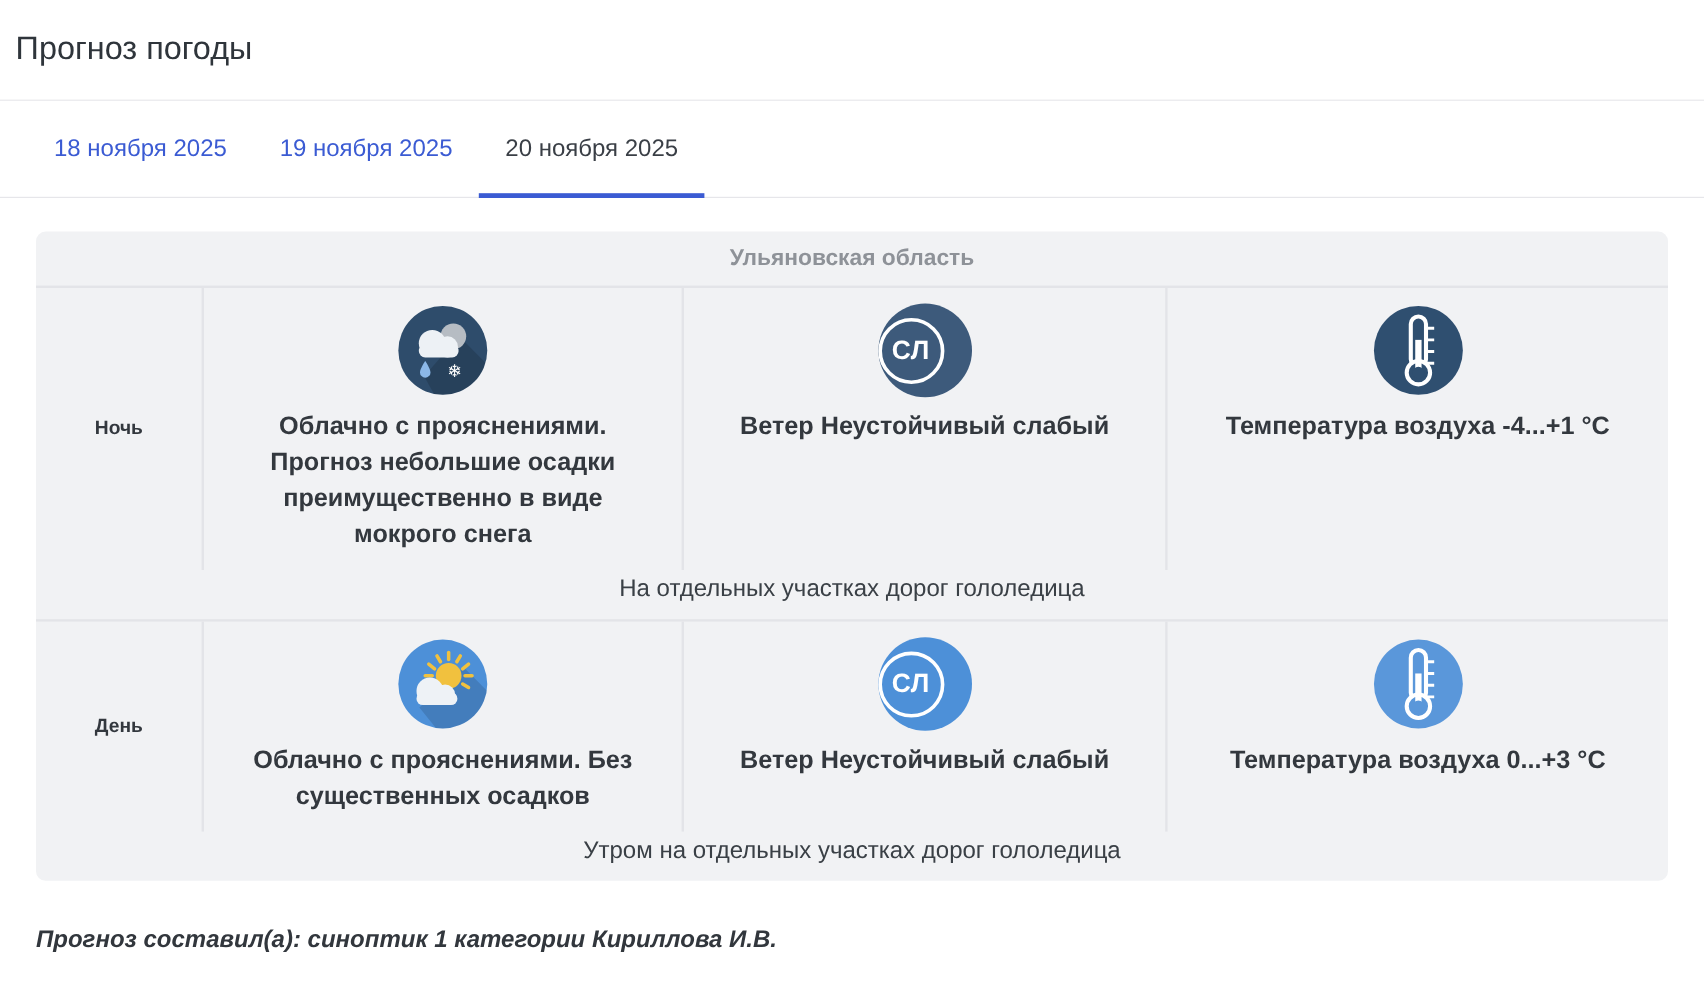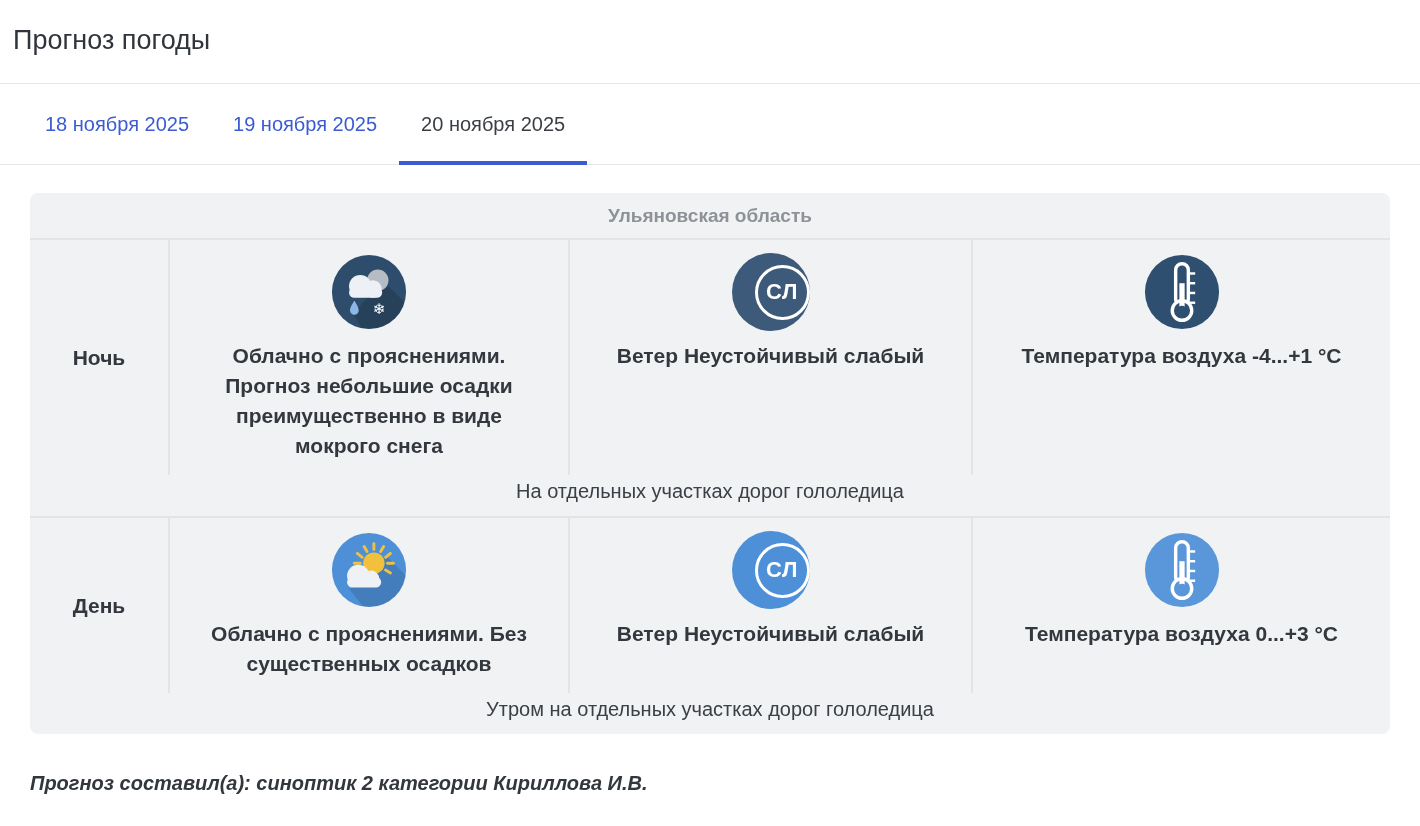--- a/index.html
+++ b/index.html
@@ -76,21 +76,21 @@
   }
   .fcell{
     padding:13px 28px 14px;
     text-align:center;
   }
   .fcell.sep{border-right:2px solid var(--border);}
   .period-cell{
     display:flex;
     align-items:center;
     justify-content:center;
-    font-size:21px;
+    font-size:16px;
     font-weight:bold;
     padding:0;
   }
   .cell-text{
     font-size:21px;
     font-weight:bold;
     line-height:30px;
     margin:10px auto 0;
   }
   .desc-text{max-width:336px;}
@@ -104,21 +104,21 @@
   
   .icon-wrap{
     width:78px;height:78px;
     margin:0 auto;
   }
   .icon-wrap svg{display:block;width:78px;height:78px;}
   .wind-icon{
     width:78px;height:78px;
     margin:0 auto;
     border-radius:50%;
-    display:flex;align-items:center;justify-content:flex-end;
+    display:flex;align-items:center;justify-content:flex-start;
   }
   .wind-icon.night-bg{background:#3d5a7b;}
   .wind-icon.day-bg{background:var(--day);}
   .wind-ring{
     width:55px;height:55px;
     border:3px solid #ffffff;
     border-radius:50%;
     display:flex;align-items:center;justify-content:center;
     color:#ffffff;
     font-size:22px;
@@ -264,13 +264,13 @@
         </svg>
       </div>
       <div class="cell-text">Температура воздуха 0...+3 °C</div>
     </div>
   </div>
 
   <div class="note-row">Утром на отдельных участках дорог гололедица</div>
 
 </section>
 
-<p class="forecaster">Прогноз составил(а): синоптик 2 категории Кириллова И.В.</p>
+<p class="forecaster">Прогноз составил(а): синоптик 1 категории Кириллова И.В.</p>
 
 </body></html>

